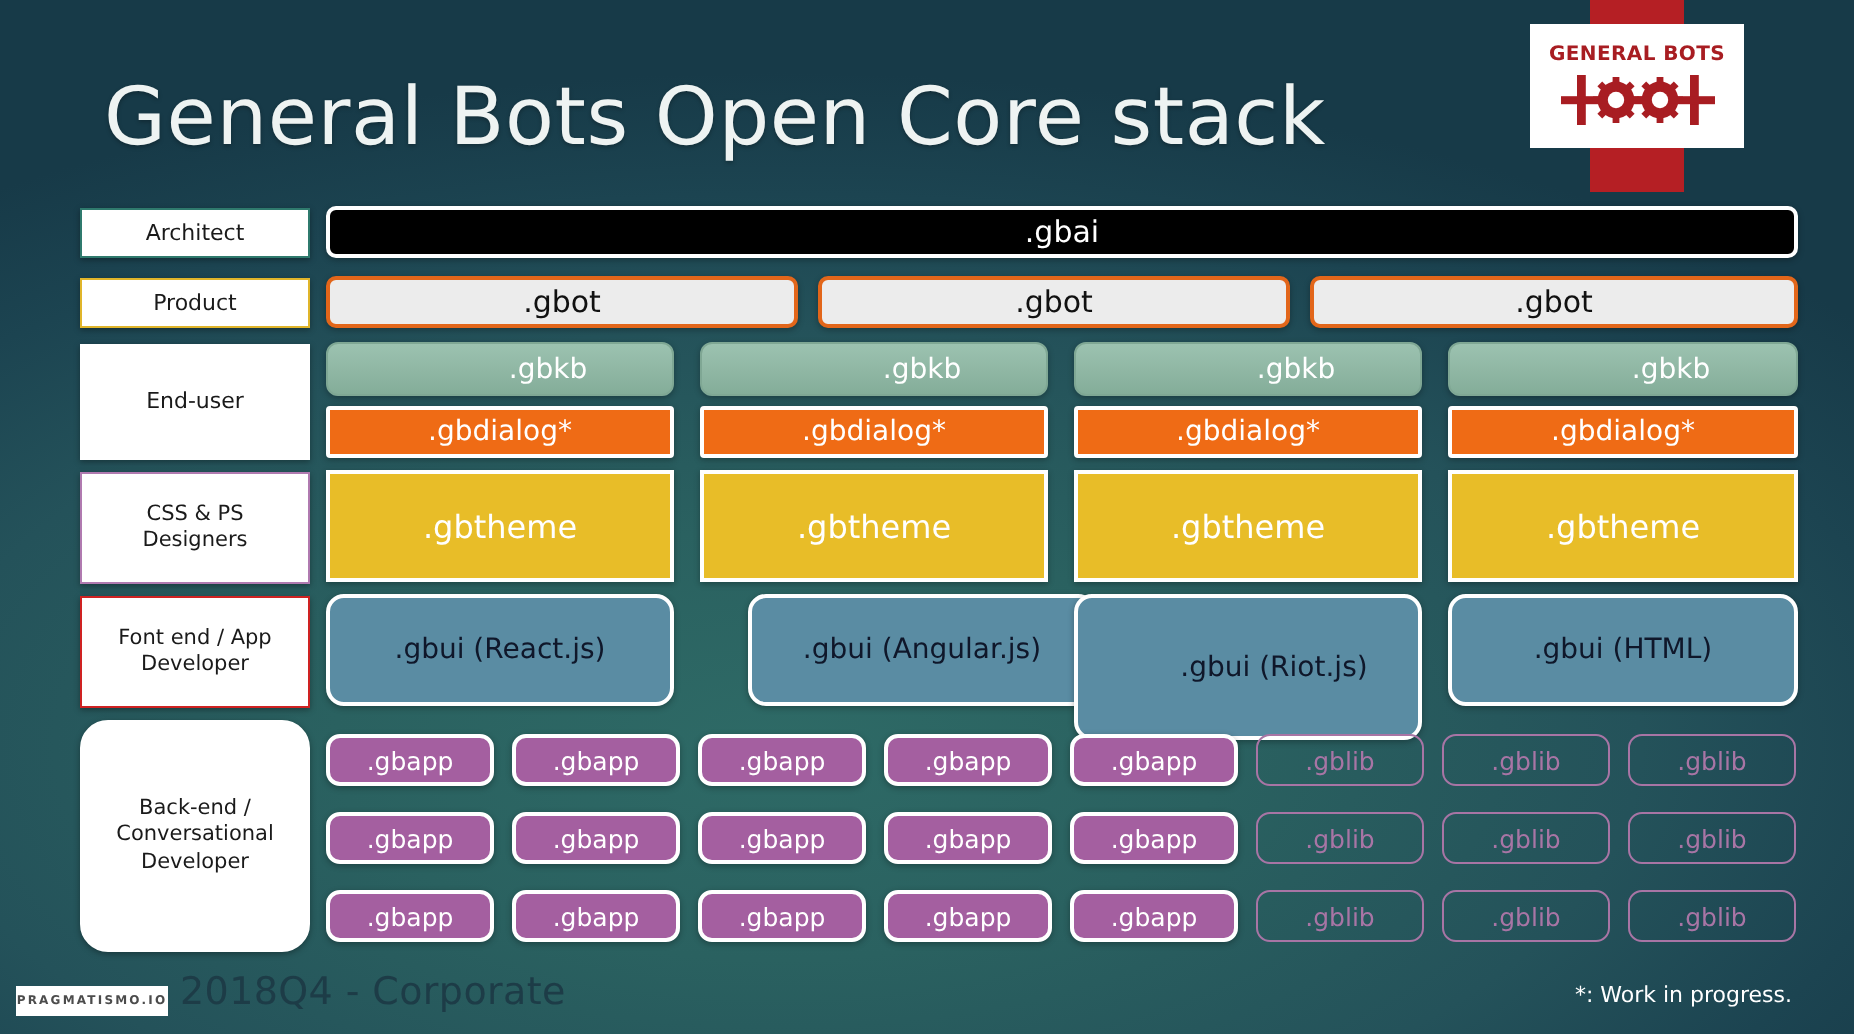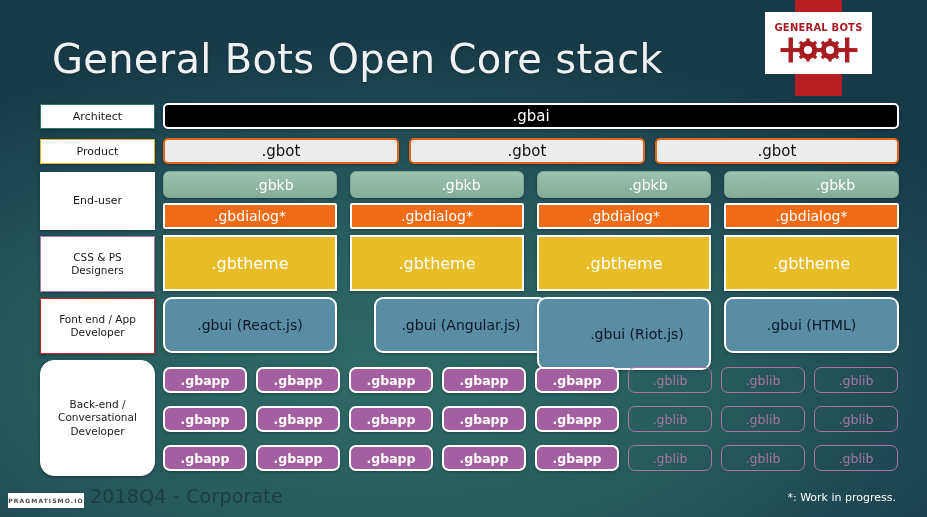--- a/index.html
+++ b/index.html
@@ -84,21 +84,21 @@
   .gbtheme {
     background:#e8bd28; border:2px solid #ffffff; color:#ffffff;
     font-size:16px; border-radius:0;text-align:center;
   }
   .gbui {
     background:#5a8ca3; border:2px solid #ffffff; color:#0f172a;
     font-size:14px; border-radius:9px;
   }
   .gbapp {
     background:#a45fa0; border:2px solid #ffffff; color:#ffffff;
-    font-size:12.5px; border-radius:7px;font-weight:bold;
+    font-size:12.5px; border-radius:7px;
   }
   .gblib {
     background:transparent; border:1.5px solid #a875a5; color:#a875a5;
     font-size:12.5px; border-radius:7px; box-shadow:none;
   }
 
   
   #footer { position:absolute; left:0; top:488px; width:918px; height:29px; }
   #brand-box {
     position:absolute; left:8px; top:5px; width:76px; height:15px;

